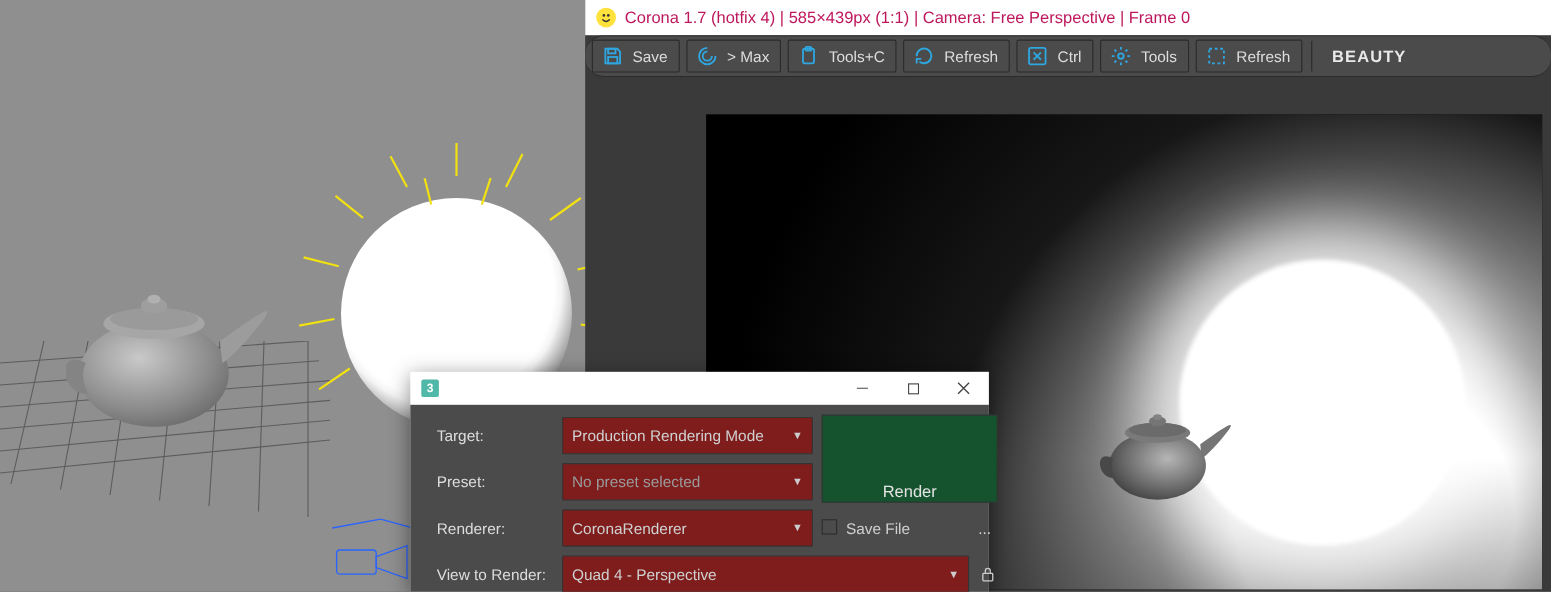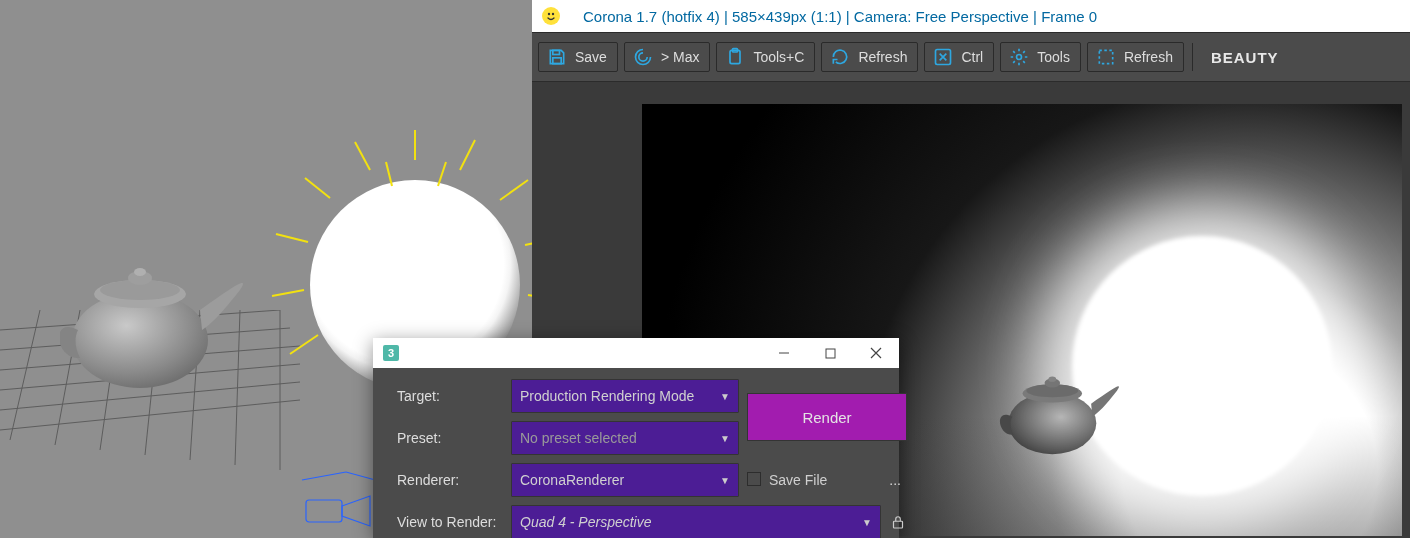--- a/index.html
+++ b/index.html
@@ -18,29 +18,29 @@
     background: radial-gradient(circle at 45% 40%, #fff 0%, #fff 58%, #f4f4f4 62%, rgba(255,255,255,0) 74%);
   }
   .sun-rays { position: absolute; left: 260px; top: 130px; width: 310px; height: 310px; }
   .free-cam { position: absolute; left: 300px; top: 470px; }
 
   
   .render-win {
     position: absolute; left: 532px; top: 0; right: 0; height: 538px; background: #3a3a3a;
   }
   .titlebar {
-    height: 32px; background: #fff; display: flex; align-items: center; padding: 0 10px; gap: 23px;
-    color: #0369a1; font-size: 15px;
+    height: 32px; background: #fff; display: flex; align-items: center; padding: 0 10px; gap: 8px;
+    color: #be185d; font-size: 15px;
   }
   .smiley { width: 18px; height: 18px; border-radius: 50%; background: #ffe13b;
     display: flex; align-items: center; justify-content: center; font-size: 12px; }
 
   .toolbar {
-    height: 50px; background: #4b4b4b; display: flex; align-items: center; padding: 0 6px; gap: 6px;
-    border-bottom: 1px solid #2b2b2b; border-top: 1px solid #2b2b2b;
+    height: 38px; background: #4b4b4b; display: flex; align-items: center; padding: 0 6px; gap: 6px;
+    border-bottom: 1px solid #2b2b2b; border-top: 1px solid #2b2b2b; border-radius: 17px;
   }
   .tbtn {
     display: flex; align-items: center; gap: 6px; padding: 0 8px; height: 30px;
     border: 1px solid #2a2a2a; background: #4b4b4b; color: #ddd; font-size: 14px;
     cursor: pointer; border-radius: 2px;
   }
   .ticon { width: 20px; height: 20px; color: #2ea7e0; stroke: #2ea7e0; fill: none; stroke-width: 2; }
   .tlabel { padding: 0 2px; }
   .tdiv { width: 1px; height: 28px; background: #2a2a2a; margin: 0 2px; }
   .beauty {
@@ -76,34 +76,34 @@
   }
   .dlg-title .spacer { flex: 1; }
   .winbtn { width: 46px; height: 30px; display: flex; align-items: center; justify-content: center; cursor: pointer; color:#444; }
   .dlg-body {
     flex: 1; background: #4b4b4b; color: #d0d0d0; font-size: 14px; padding: 10px 12px;
     display: grid; grid-template-columns: 118px 228px 160px; grid-auto-rows: 36px; gap: 6px 8px;
     align-items: center;
   }
   .lbl { color: #ddd; margin-left: 12px; }
   .dd {
-    height: 28px; background: #4c1d95; border: 1px solid #343434; display: flex; align-items: center;
+    height: 28px; background: #7f1d1d; border: 1px solid #343434; display: flex; align-items: center;
     padding: 16px 8px; justify-content: space-between; cursor: pointer; border-radius: 1px; width: 100%;
   }
   .dd .caret { font-size: 10px; color: #ccc; }
   .dd.dim { color: #9a9a9a; }
   .render-btn {
-    grid-column: 3; grid-row: 1 / span 2; height: 48px; background: #a21caf; border: 1px solid #343434;
-    display: flex; align-items: center; justify-content: center; color: #e4e4e4; font-size: 15px; cursor: pointer;
+    grid-column: 3; grid-row: 1 / span 2; height: 80px; background: #14532d; border: 1px solid #343434;
+    display: flex; align-items: flex-end; justify-content: center; color: #e4e4e4; font-size: 15px; cursor: pointer;
   }
   .savefile { display: flex; align-items: flex-start; gap: 8px; }
   .chk { width: 14px; height: 14px; border: 1px solid #2d2d2d; background: #4b4b4b; }
   .dots { text-align: right; padding-right: 6px; color: #ddd; cursor: pointer; }
   .wide-dd { grid-column: 2 / span 2; display: flex; align-items: center; gap: 8px; }
-  .wide-dd .dd { flex: 1; max-width: 378px; font-style: italic;}
+  .wide-dd .dd { flex: 1; max-width: 378px;}
   .lock { width: 18px; height: 18px; color: #ccc; }
   .appicon { width:16px; height:16px; background:#4fb8a8; color:#fff; font-size:11px; font-weight:bold; display:flex; align-items:center; justify-content:center; border-radius:2px; margin-right:6px;}
 </style>
 </head>
 <body>
 
 <div class="viewport-left">
 
   <svg class="grid-floor" viewBox="0 0 300 180">
     <g stroke="#5d5d5d" stroke-width="1">

